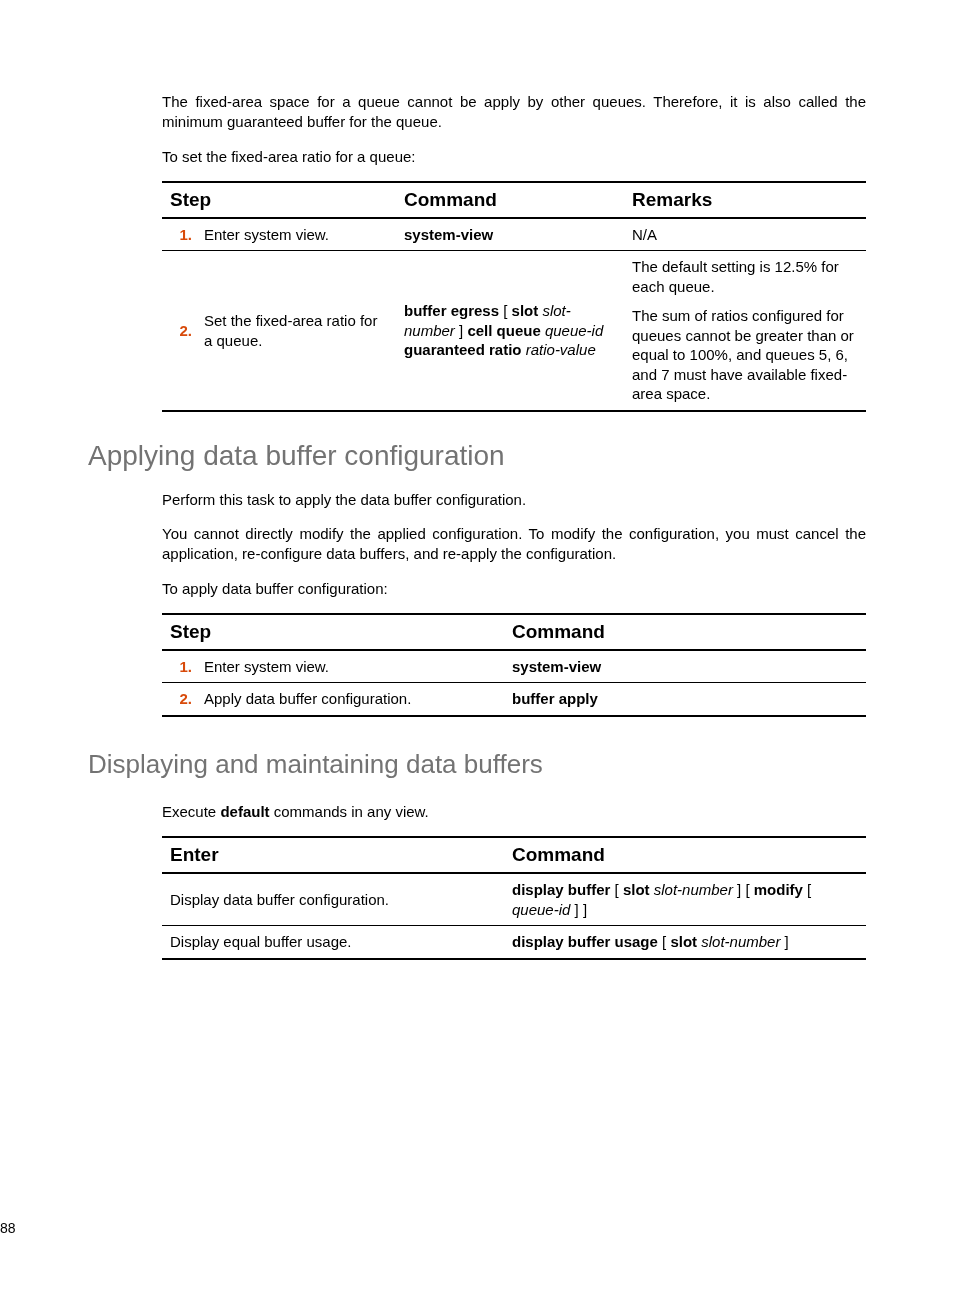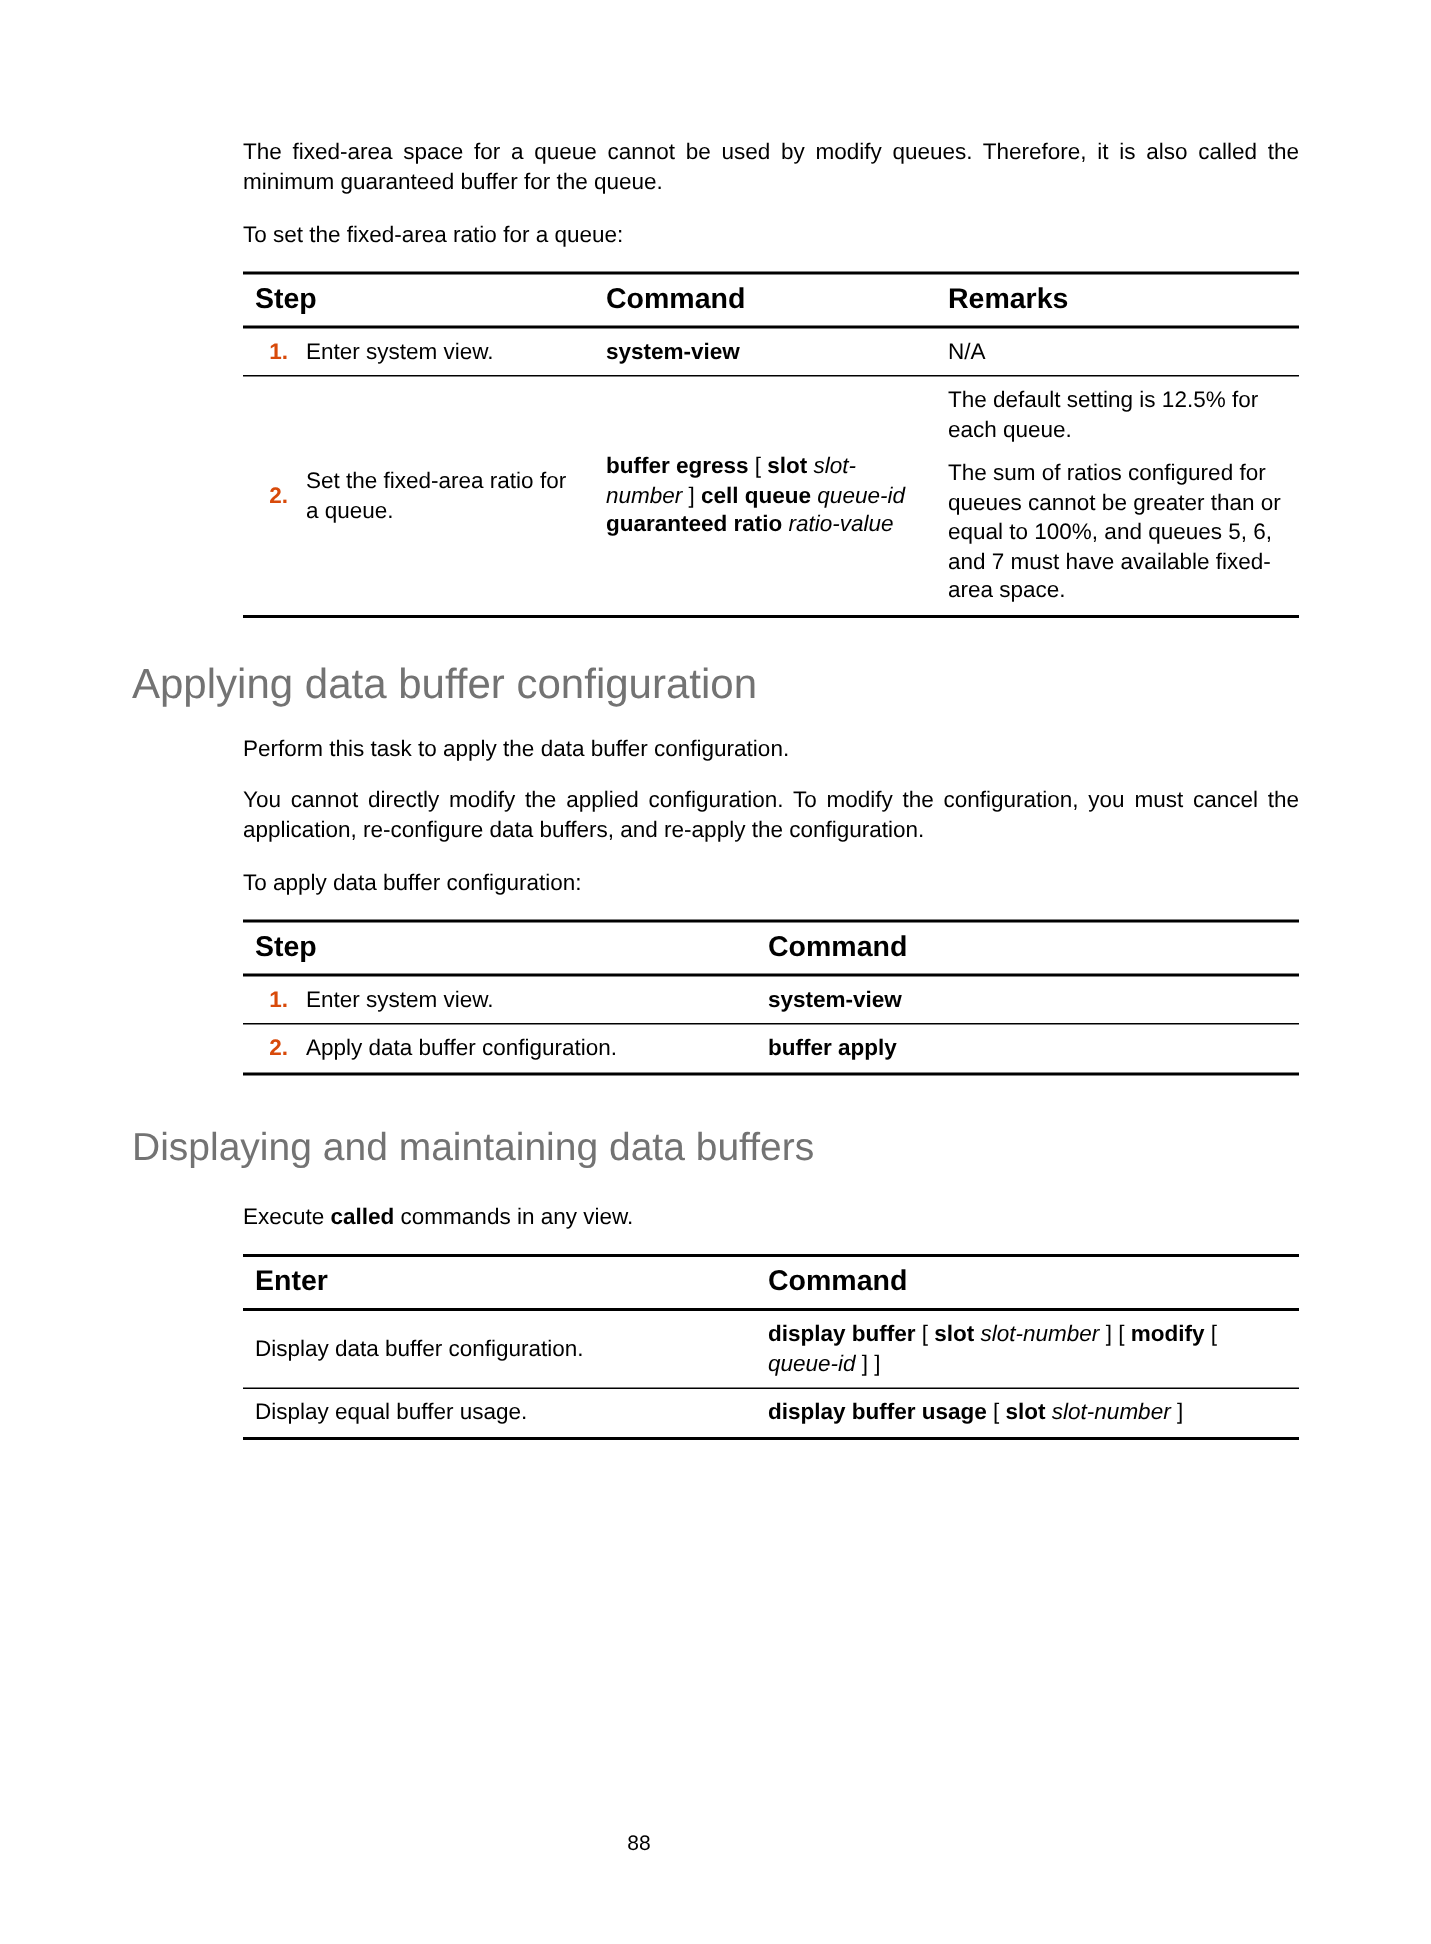--- a/index.html
+++ b/index.html
@@ -67,30 +67,30 @@
     padding-right: 4px;
     white-space: nowrap;
   }
   .bold { font-weight: bold; }
   .italic { font-style: italic; }
   .pagenum {
     position: absolute;
     bottom: 60px;
     left: 0;
     width: 852px;
-    text-align: center;
+    text-align: left;
     font-size: 14px;
   }
   col.step-a { width: 34px; }
 </style>
 </head>
 <body>
 
 <div class="content">
-  <p class="justify">The fixed-area space for a queue cannot be used by modify queues. Therefore, it is also called the minimum guaranteed buffer for the queue.</p>
+  <p class="justify">The fixed-area space for a queue cannot be apply by other queues. Therefore, it is also called the minimum guaranteed buffer for the queue.</p>
   <p>To set the fixed-area ratio for a queue:</p>
 
   <table>
     <colgroup>
         <col class="step-a">
         <col style="width:200px">
         <col style="width:228px">
         <col>
       </colgroup>
     <tbody>
@@ -149,21 +149,21 @@
       <td><span class="bold">buffer apply</span></td>
     </tr>
   </tbody>
     </table>
 </div>
 
 <h2 class="chapter">Displaying and maintaining data buffers</h2>
 
 <div class="content">
   <p>
-    <span>Execute </span><span class="bold">called</span><span> commands in any view.</span>
+    <span>Execute </span><span class="bold">default</span><span> commands in any view.</span>
   </p>
 
   <table>
     <colgroup>
         <col style="width:342px">
         <col>
       </colgroup>
     <tbody>
         <tr class="hr-thick">
       <th>Enter</th>

